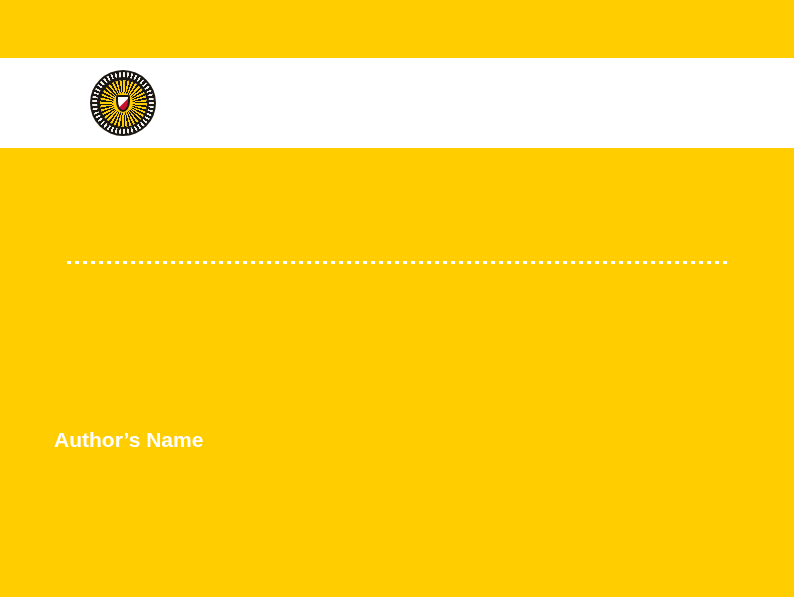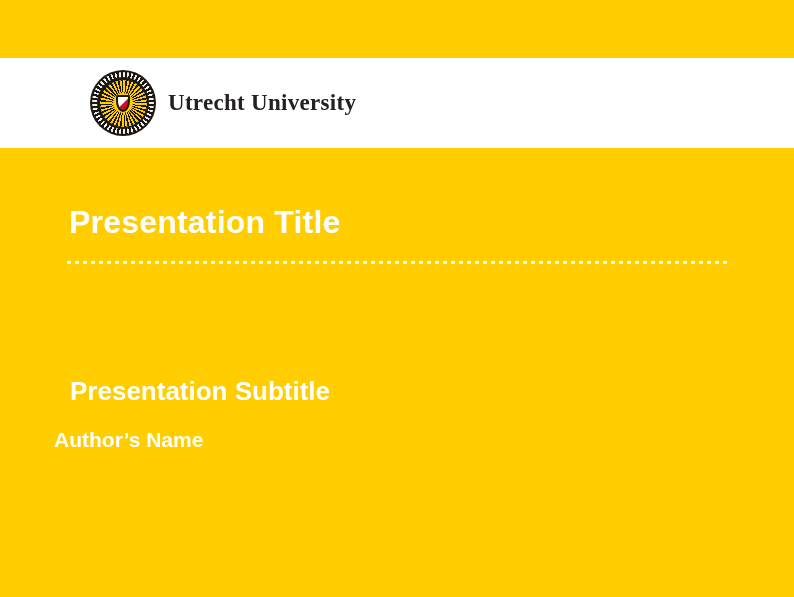--- a/index.html
+++ b/index.html
@@ -103,24 +103,21 @@
 
     <div class="logo">
       <div class="layer ring"></div>
       <div class="layer ticks"></div>
       <div class="layer inner"></div>
       <div class="layer rays"></div>
       <div class="layer core"></div>
       <div class="shield"></div>
     </div>
 
-    <div class="wordmark">Utrecht University</div>
   </div>
 
-  <h1 class="title">Presentation Title</h1>
 
   <div class="dotted-divider"></div>
 
-  <h2 class="subtitle">Presentation Subtitle</h2>
 
   <div class="author">Author’s Name</div>
 
 </div>
 
 </body></html>

